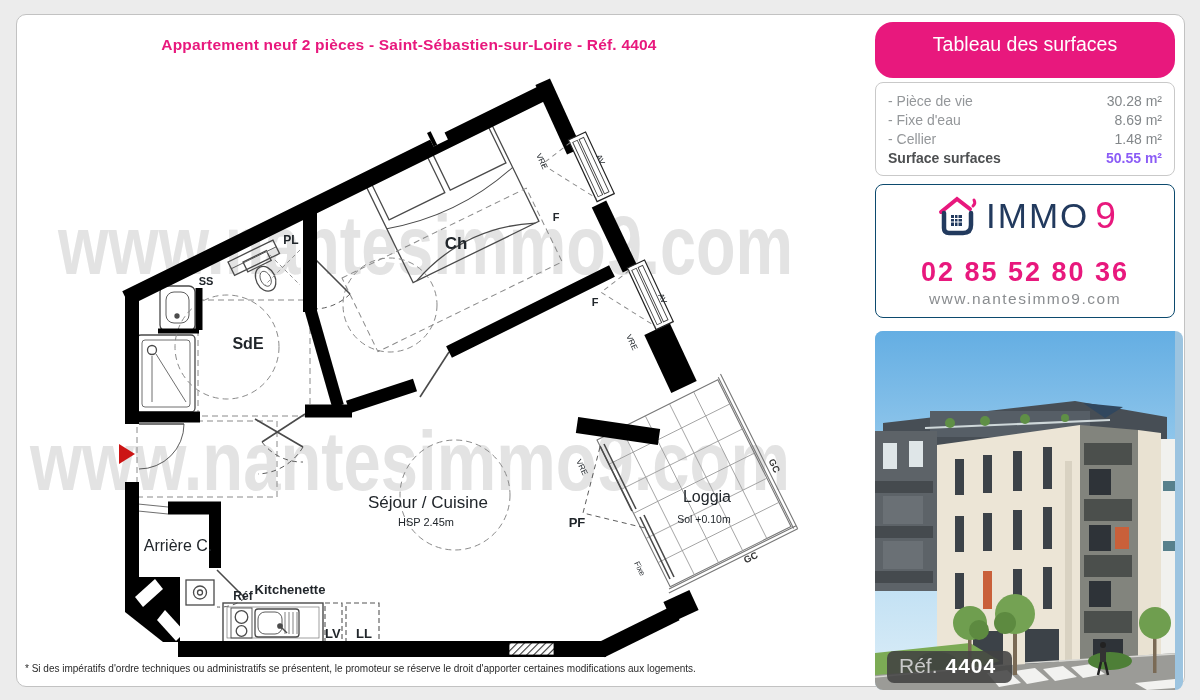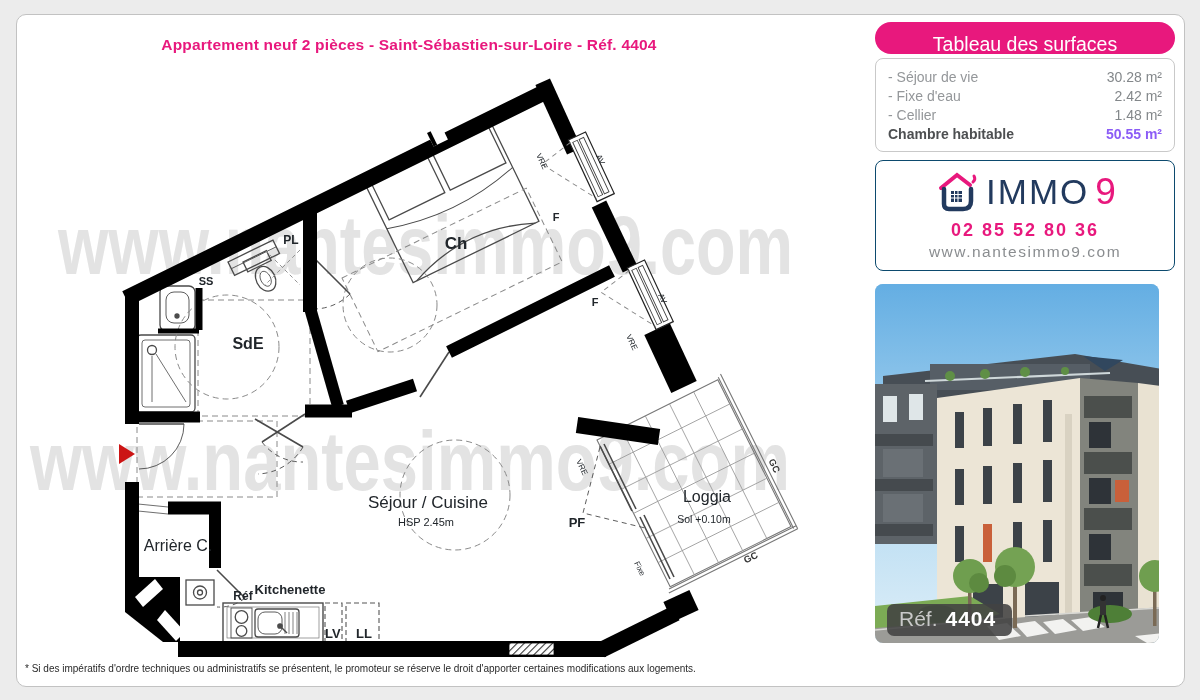--- a/index.html
+++ b/index.html
@@ -4,36 +4,36 @@
 <style>
   html,body{margin:0;padding:0;width:1200px;height:700px;background:#ececec;
     font-family:"Liberation Sans",sans-serif;overflow:hidden;position:relative;}
   .card{position:absolute;left:16px;top:14px;width:1167px;height:671px;background:#fff;
     border:1px solid #c2c2c2;border-radius:10px;}
   .page-title{position:absolute;left:4px;top:36px;width:810px;text-align:center;
     color:#e8187d;font-weight:bold;font-size:15.5px;letter-spacing:.2px;z-index:3;}
   svg.plan{position:absolute;left:0;top:0;width:1200px;height:700px;z-index:1;}
   .plan-label{fill:#21262b;font-family:"Liberation Sans",sans-serif;}
   .rightcol{position:absolute;left:875px;top:22px;width:300px;z-index:4;}
-  .surf-header{height:32px;line-height:44px;background:#e8187d;border-radius:18px;
+  .surf-header{height:56px;line-height:44px;background:#e8187d;border-radius:18px;
     color:#fff;text-align:center;font-size:19.5px;font-weight:500;}
   .surf-card{margin-top:4px;border:1px solid #c9c9c9;border-radius:8px;
     padding:9px 12px 7px 12px;background:#fff;}
   .srow{display:flex;justify-content:space-between;font-size:14px;line-height:19px;color:#94979a;}
   .srow .val{color:#83878a;}
   .srow.total{color:#4d4f51;font-weight:bold;}
   .srow.total .val{color:#8b5cf6;}
   .agency-card{margin-top:8px;border:1px solid #0c4a6e;border-radius:8px;background:#fff;
     text-align:center;padding:10px 0 9px 0;}
   .logo-row{display:flex;align-items:center;justify-content:center;gap:6px;}
   .logo-immo{font-size:35px;color:#223a5e;letter-spacing:2px;}
   .logo-9{font-size:37px;color:#e8187d;}
-  .phone{margin-top:7px;font-size:18px;font-weight:bold;color:#e8187d;letter-spacing:2px;}
+  .phone{margin-top:20px;font-size:27px;font-weight:bold;color:#e8187d;letter-spacing:2px;}
   .website{margin-top:2px;font-size:15.5px;color:#8a8d90;letter-spacing:1.5px;}
-  .photo-card{margin-top:13px;position:relative;width:284px;height:359px;border-radius:8px;
+  .photo-card{margin-top:13px;position:relative;width:308px;height:359px;border-radius:8px;
     overflow:hidden;background:#9cc4e0;}
   .photo-card svg{display:block;}
   .ref-badge{position:absolute;left:12px;bottom:7px;background:rgba(66,66,66,.88);
     border-radius:7px;padding:3px 16px 5px 12px;font-size:21px;color:#c9c9c9;}
   .ref-badge b{color:#fff;font-weight:bold;margin-left:8px;letter-spacing:1px;}
   .disclaimer{position:absolute;left:25px;top:663px;font-size:10px;color:#2a2a2a;z-index:3;}
 </style>
 </head>
 <body>
 
@@ -220,33 +220,33 @@
   <text class="plan-label" x="658" y="295" font-size="8" transform="rotate(65 658,295)">AV</text>
   <text class="plan-label" x="576" y="461" font-size="8" transform="rotate(64 576,461)">VRE</text>
   <text class="plan-label" x="634" y="563" font-size="8" transform="rotate(64 634,563)">Fixe</text>
 </svg>
 
 <div class="rightcol">
   <div class="surf-header">Tableau des surfaces</div>
 
   <div class="surf-card">
     <div class="srow">
-      <span>- Séjour de vie</span>
+      <span>- Pièce de vie</span>
       <span class="val">30.28 m²</span>
     </div>
     <div class="srow">
       <span>- Fixe d'eau</span>
-      <span class="val">2.42 m²</span>
+      <span class="val">8.69 m²</span>
     </div>
     <div class="srow">
       <span>- Cellier</span>
       <span class="val">1.48 m²</span>
     </div>
     <div class="srow total">
-      <span>Chambre habitable</span>
+      <span>Surface surfaces</span>
       <span class="val">50.55 m²</span>
     </div>
   </div>
 
   <div class="agency-card">
     <div class="logo-row">
       <svg width="46" height="42" viewBox="0 0 46 42">
         <path d="M7,17 L23,4 L36,14" fill="none" stroke="#e8187d" stroke-width="4" stroke-linecap="round"></path>
         <path d="M39,11 q3,-3 1,-6" fill="none" stroke="#e8187d" stroke-width="3" stroke-linecap="round"></path>
         <path d="M10,18 V33 Q10,38 15,38 H29 Q37,38 37,30 V18" fill="none" stroke="#223a5e" stroke-width="4.5" stroke-linecap="round"></path>

